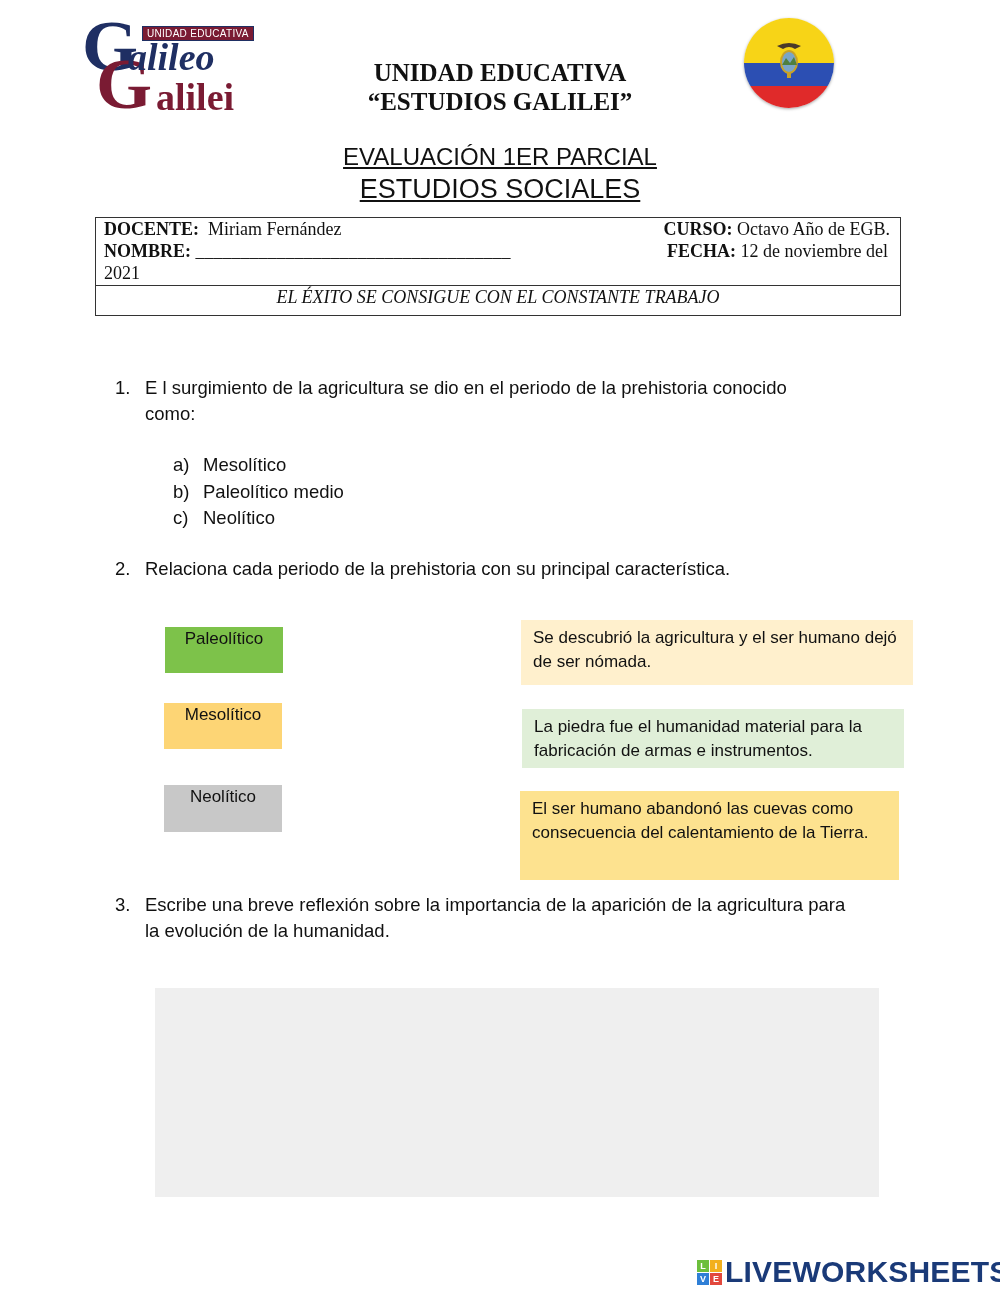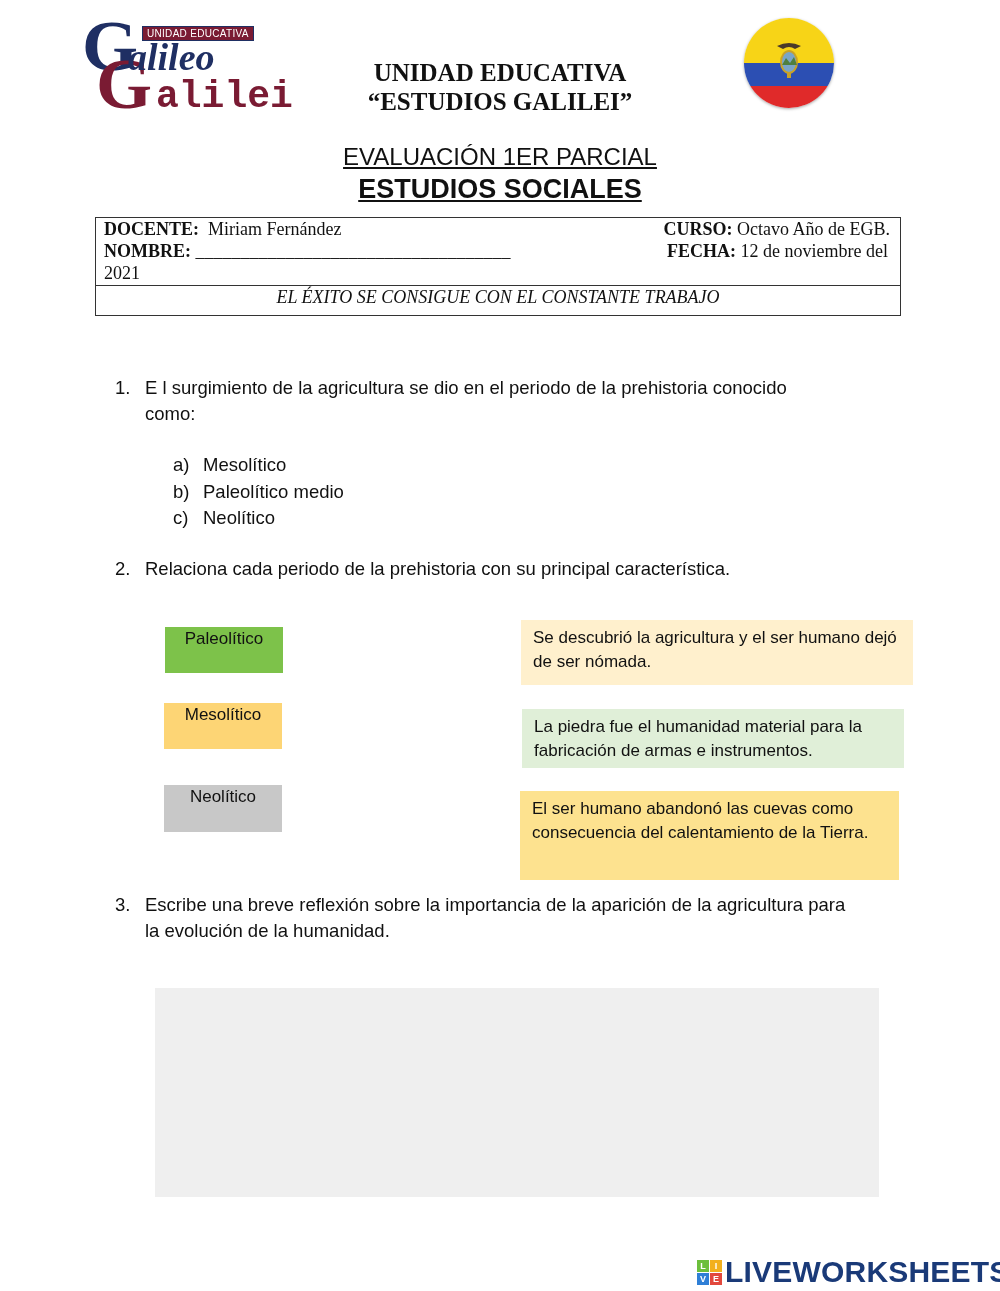--- a/index.html
+++ b/index.html
@@ -5,32 +5,32 @@
   html, body { margin:0; padding:0; background:#ffffff; }
   body { width:1000px; height:1291px; position:relative; overflow:hidden; font-family:"Liberation Sans", sans-serif; color:#111; }
   .abs { position:absolute; }
 
   
   .logo { left:80px; top:16px; width:180px; height:105px; }
   .logo .bigG1 { position:absolute; left:2px; top:-6px; font-family:"Liberation Serif", serif; font-weight:bold; font-size:72px; color:#1f2f63; line-height:1; }
   .logo .bigG2 { position:absolute; left:16px; top:32px; font-family:"Liberation Serif", serif; font-weight:bold; font-size:72px; color:#7a1b33; line-height:1; }
   .logo .tag { position:absolute; left:62px; top:10px; background:#7a1b33; color:#fff; font-size:10px; padding:1px 4px; letter-spacing:0.3px; border:1px solid #1f2f63; }
   .logo .w1 { position:absolute; left:48px; top:22px; font-family:"Liberation Serif", serif; font-weight:bold; font-size:38px; color:#1f2f63; line-height:1;font-style:italic; }
-  .logo .w2 { position:absolute; left:76px; top:62px; font-family:Liberation Mono, monospace; font-weight:bold; font-size:38px; color:#7a1b33; line-height:1; }
+  .logo .w2 { position:absolute; left:76px; top:62px; font-family:Liberation Serif, serif; font-weight:bold; font-size:38px; color:#7a1b33; line-height:1; }
 
   .school { left:300px; top:58px; width:400px; text-align:center; font-family:"Liberation Serif", serif; font-weight:bold; font-size:25px; line-height:29px; color:#111; }
 
   .flag { left:744px; top:18px; width:90px; height:90px; border-radius:50%; overflow:hidden; box-shadow:0 1px 3px rgba(0,0,0,0.35); }
   .flag .y { height:50%; background:#f7d417; }
   .flag .b { height:25%; background:#2c4fb3; }
   .flag .r { height:25%; background:#e02a2a; }
   .flag .crest { position:absolute; left:31px; top:22px; width:28px; height:40px; }
 
   .title1 { left:300px; top:143px; width:400px; text-align:center; font-weight:normal; font-size:24px; text-decoration:underline; }
-  .title2 { left:300px; top:174px; width:400px; text-align:center; font-weight:bold; font-size:27px; text-decoration:underline; }
+  .title2 { left:300px; top:174px; width:400px; text-align:center; font-weight:normal; font-size:27px; text-decoration:underline; }
 
   .infobox { left:95px; top:217px; width:806px; height:99px; border:1px solid #333; box-sizing:border-box; font-family:"Liberation Serif", serif; font-size:18px; }
   .infobox .row1 { position:absolute; left:8px; top:1px; }
   .infobox .row1r { position:absolute; right:10px; top:1px; }
   .infobox .row2 { position:absolute; left:8px; top:23px; }
   .infobox .row2r { position:absolute; right:12px; top:23px; }
   .infobox .row3 { position:absolute; left:8px; top:45px; }
   .infobox .divider { position:absolute; left:0; right:0; top:67px; border-top:1px solid #333; }
   .infobox .motto { position:absolute; left:0; right:0; top:69px; text-align:center; font-style:italic; }
   .infobox b { font-weight:bold; }

